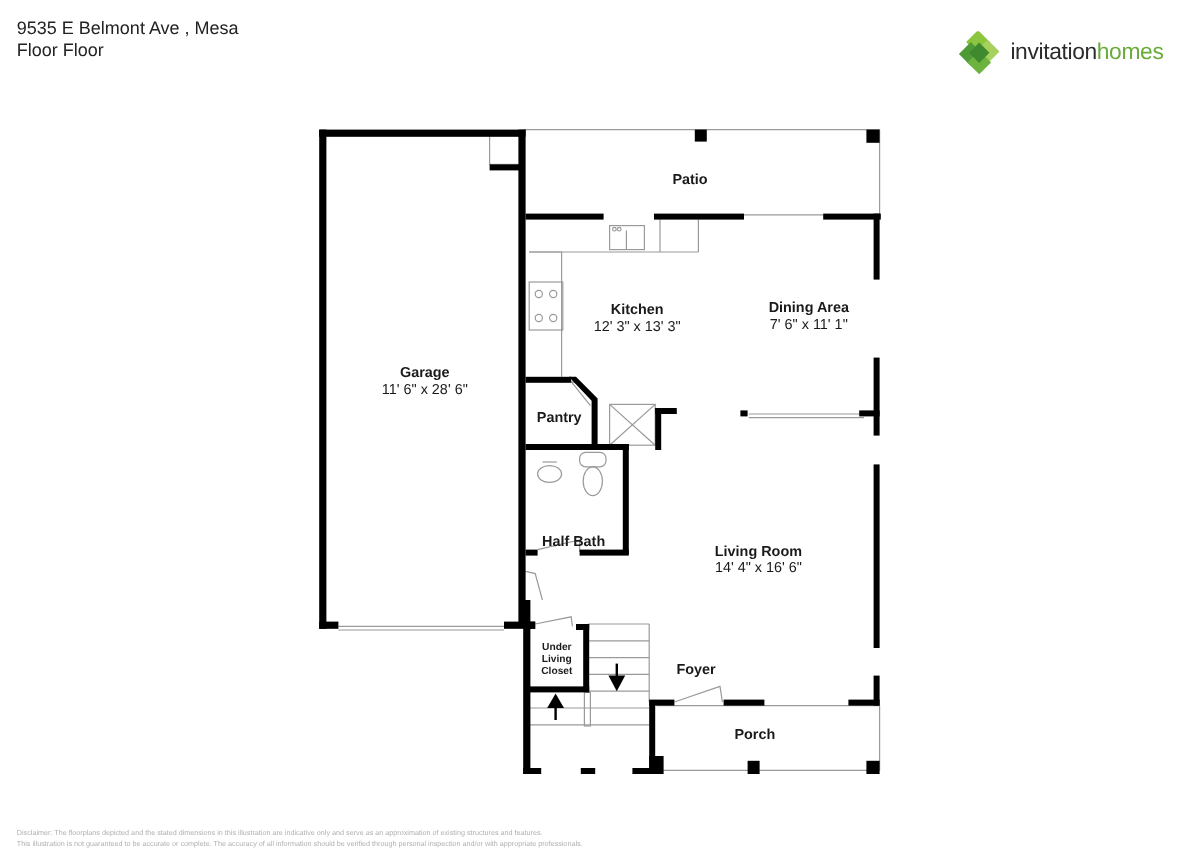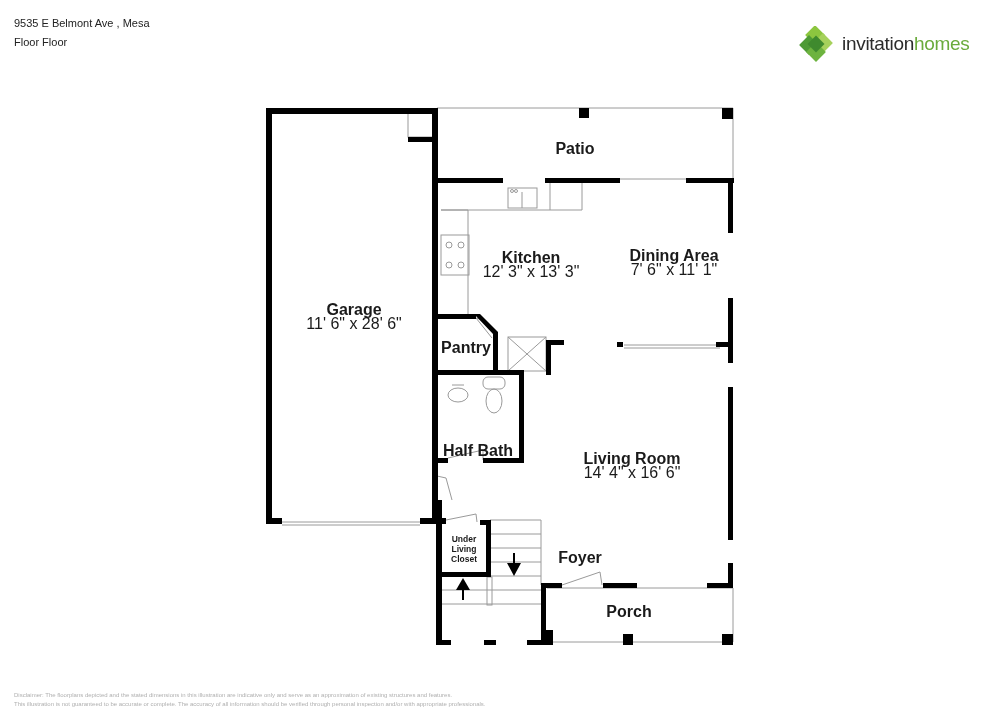--- a/index.html
+++ b/index.html
@@ -1,23 +1,23 @@
 <!DOCTYPE html>
 <html><head>
   <meta charset="utf-8">
   <style>
     html, body { margin: 0; padding: 0; background: #ffffff; }
     body { width: 1000px; height: 707px; position: relative; overflow: hidden; font-family: "Liberation Sans", sans-serif; color: #1a1a1a; }
-    .header { position: absolute; left: 14px; top: 14px; font-size: 11px; line-height: 19px; color: #222; }
+    .header { position: absolute; left: 14px; top: 14px; font-size: 15px; line-height: 19px; color: #222; }
     .logo { position: absolute; left: 798px; top: 26px; display: flex; align-items: center; justify-content: space-between; }
     .logo-text { font-size: 19px; letter-spacing: -0.3px; margin-left: 8px; }
     .logo-text .w1 { color: #2b2b2b; }
     .logo-text .w2 { color: #6aab3c; }
     .plan { position: absolute; left: 0; top: 0; }
-    .room-label { position: absolute; text-align: center; font-size: 16px; line-height: 14px; transform: translateX(-50%); white-space: nowrap; }
+    .room-label { position: absolute; text-align: center; font-size: 12px; line-height: 14px; transform: translateX(-50%); white-space: nowrap; }
     .room-label .name { font-weight: bold; }
     .room-label.small { font-size: 8.5px; line-height: 10px; }
     .disclaimer { position: absolute; left: 14px; top: 691px; font-size: 6px; color: #b0b0b0; line-height: 9px; white-space: nowrap; }
   </style>
 </head>
 <body>
 
 <div class="header">
   <div>9535 E Belmont Ave , Mesa</div>
   <div>Floor Floor</div>

